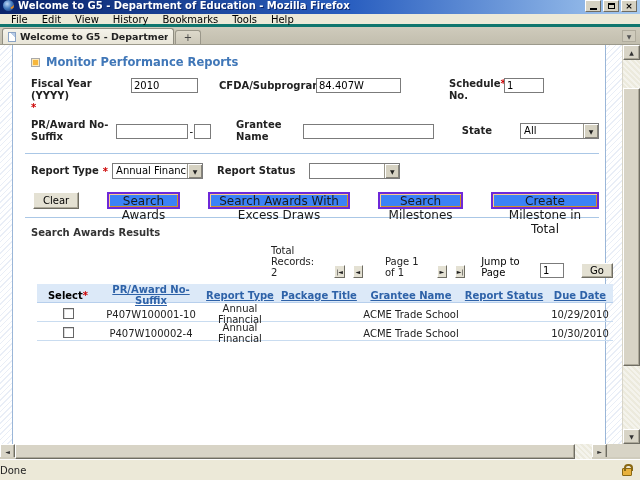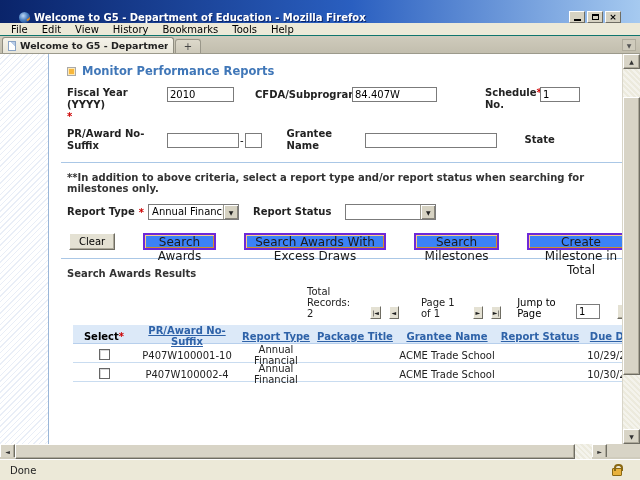--- a/index.html
+++ b/index.html
@@ -2,55 +2,55 @@
 <html><head>
 <meta charset="utf-8">
 <style>
   * { margin:0; padding:0; box-sizing:border-box; }
   html,body { width:640px; height:480px; overflow:hidden; }
   body { font-family:"DejaVu Sans", sans-serif; font-size:10px; color:#000; background:#ece9d8; }
 
   .window { width:640px; height:480px; display:flex; flex-direction:column; }
 
   
-  .titlebar { height:23px; background:linear-gradient(90deg,#0a246a 0%,#2a5fc0 55%,#a6caf0 100%);
-    display:flex; align-items:flex-end; padding:0 19px; flex:0 0 auto; }
+  .titlebar { height:14px; background:linear-gradient(90deg,#0a246a 0%,#2a5fc0 55%,#a6caf0 100%);
+    display:flex; align-items:flex-start; padding:0 3px; flex:0 0 auto; }
   .ff-icon { width:11px; height:11px; border-radius:50%; margin-right:4px; flex:0 0 auto;
     background:radial-gradient(circle at 38% 35%, #bcd6f5 0%, #4a7fc0 45%, #1d4a8f 80%);
     position:relative; overflow:hidden; }
   .ff-icon::after { content:""; position:absolute; inset:-2px -2px 2px 2px; border-radius:50%;
     border:2px solid #e88a1c; border-left-color:transparent; border-bottom-color:transparent; transform:rotate(40deg); }
   .titletext { color:#fff; font-weight:bold; font-size:10px; white-space:nowrap; overflow:hidden; flex:1; text-shadow:1px 1px 0 #0a246a; }
   .winbtns { display:flex; gap:2px; flex:0 0 auto; }
   .winbtn { width:16px; height:12px; background:#d6d2c2; border:1px solid; border-color:#fff #6f6d63 #6f6d63 #fff;
     display:flex; align-items:center; justify-content:center; font-size:8px; line-height:1; cursor:default; position:relative; }
   .glyph-min { width:7px; height:2px; background:#000; margin-top:6px; }
   .glyph-restore { width:7px; height:6px; border:1px solid #000; border-top-width:2px; background:#d6d2c2; }
   .glyph-close { font-size:9px; font-weight:bold; }
 
   
-  .menubar { height:13px; background:#ece9d8; display:flex; align-items:center; padding-left:4px; gap:0; flex:0 0 auto; border-bottom:1px solid #0f766e;}
+  .menubar { height:13px; background:#ece9d8; display:flex; align-items:center; padding-left:4px; gap:0; flex:0 0 auto; border-bottom:3px solid #0f766e;}
   .menuitem { padding:0 7px; font-size:10px; }
 
   
   .tabstrip { height:18px; background:linear-gradient(#cfcbbc,#c2beae); display:flex; align-items:flex-end; padding-left:2px; flex:0 0 auto; border-bottom:1px solid #9c9a8c; position:relative; }
   .tab { height:16px; width:172px; background:linear-gradient(#f5f3ea,#e8e5d8); border:1px solid #8f8d81; border-bottom:none;
     border-radius:3px 3px 0 0; display:flex; align-items:center; padding:0 5px; gap:4px; }
   .docicon { width:8px; height:10px; background:#fff; border:1px solid #8aa3c4; flex:0 0 auto;
     background-image:linear-gradient(225deg,#b9cde8 0 3px,#fff 3px); }
   .tabtext { font-size:9.5px; font-weight:bold; color:#222; white-space:nowrap; overflow:hidden; }
   .newtab { height:14px; width:26px; margin-left:1px; background:linear-gradient(#ddd9cb,#cdc9ba); border:1px solid #9a978a; border-bottom:none;
     border-radius:3px 3px 0 0; display:flex; align-items:center; justify-content:center; font-size:10px; color:#444; }
   .tabs-dd { position:absolute; right:4px; top:3px; width:14px; height:12px; display:flex; align-items:center; justify-content:center;
     font-size:6px; color:#555; background:#cfcbbc; border:1px solid #b0ac9d; }
 
   
   .viewport { flex:1 1 auto; display:flex; min-height:0; background:#fff; }
   .page-bg { width:622px; overflow:hidden; display:flex;
-    background:repeating-linear-gradient(135deg,#ffffff 0 3px,#e9eef7 3px 4px);padding-left:36px; }
+    background:repeating-linear-gradient(135deg,#ffffff 0 3px,#e9eef7 3px 4px); }
   .page { margin-left:12px; width:594px; background:#fff; border-left:1px solid #9ab6d8; border-right:1px solid #9ab6d8;
     padding:10px 6px 0 12px; }
 
   
   .pg-title-row { display:flex; align-items:center; gap:6px; margin-left:6px; margin-bottom:9px; }
   .bullet-icon { width:9px; height:9px; background:#f7b73c; border:1px solid #a9a9a9; box-shadow:inset 0 0 0 1px #fde9b8; }
   .pg-title { color:#4077b8; font-weight:bold; font-size:11.5px; }
   .sec-heading { font-weight:bold; color:#333; margin-left:6px; margin-bottom:7px; font-size:10px; }
   .instr { margin-left:6px; margin-bottom:11px; color:#222; }
   .req { color:#cc0000; font-weight:bold; }
@@ -95,21 +95,21 @@
   .sbtn { height:15px; background:#d8d4c6; border:1px solid; border-color:#fff #6f6d63 #6f6d63 #fff; box-shadow:inset -1px -1px 0 #aca899;
     display:flex; align-items:center; justify-content:center; font-size:6px; color:#333; flex:0 0 auto; }
   .vtrack { flex:1; position:relative; background:repeating-linear-gradient(45deg,#f4f3ec 0 2px,#eceadd 2px 4px); }
   .vthumb { position:absolute; top:28px; left:0; right:0; height:278px; background:#d8d4c6; border:1px solid; border-color:#fff #6f6d63 #6f6d63 #fff; box-shadow:inset -1px -1px 0 #aca899; }
   .hscroll-row { height:15px; display:flex; flex:0 0 auto; background:#f2f1ea; }
   .hbtn { width:15px; height:15px; }
   .htrack { width:577px; position:relative; background:repeating-linear-gradient(45deg,#f4f3ec 0 2px,#eceadd 2px 4px); }
   .hthumb { position:absolute; left:0; top:0; bottom:0; width:560px; background:#d8d4c6; border:1px solid; border-color:#fff #6f6d63 #6f6d63 #fff; box-shadow:inset -1px -1px 0 #aca899; }
   .corner { flex:1; background:#d8d4c6; }
   .statusbar { height:21px; background:#ece9d8; border-top:1px solid #fff; box-shadow:0 -2px 0 #d0ccbd; display:flex; align-items:center;
-    padding:0 10px; flex:0 0 auto;justify-content:flex-end; }
+    padding:0 0; flex:0 0 auto;justify-content:flex-end; }
   .statustext { flex:1; font-size:10px; color:#222; }
   .lock { width:10px; height:8px; background:#e8b23d; border:1px solid #8a6914; border-radius:1px; position:relative; margin-right:8px; margin-top:3px; }
   .lock::before { content:""; position:absolute; top:-5px; left:1px; width:5px; height:5px; border:2px solid #8a6914; border-bottom:none; border-radius:4px 4px 0 0; }
 </style>
 </head>
 <body>
 
 <div class="window">
 
   <div class="titlebar">
@@ -176,25 +176,28 @@
         </div>
 
         <div class="frow" style="margin-bottom:10px; align-items:center;">
           <div class="flabel" style="width:100px;">PR/Award No-Suffix</div>
           <input class="tinput" style="width: 72px;" value="">
           <span style="padding:0 1px;">-</span>
           <input class="tinput" style="width: 17px;" value="">
           <div class="flabel" style="margin-left:25px; width:78px;">Grantee Name</div>
           <input class="tinput" style="width: 132px;" value="">
           <div class="flabel" style="margin-left:28px; width:34px;">State</div>
+          <div class="selectbox" style="width:92px; margin-left:28px;">
+            <span class="selecttext">All</span>
+            <span class="selectarrow">▼</span>
+          </div>
         </div>
 
         <hr class="divider">
 
-        <div class="sec-heading" style="margin-bottom:10px;">**In addition to above criteria, select a report type and/or report status when searching for milestones only.</div>
 
         <div class="frow" style="margin-bottom:13px; align-items:center;">
           <span class="flabel">Report Type</span>
           <span class="req" style="margin:0 4px 0 4px;">*</span>
           <div class="selectbox" style="width:91px;">
             <span class="selecttext">Annual Financial</span>
             <span class="selectarrow">▼</span>
           </div>
           <span class="flabel" style="margin-left:14px; margin-right:14px;">Report Status</span>
           <div class="selectbox" style="width:91px;">

